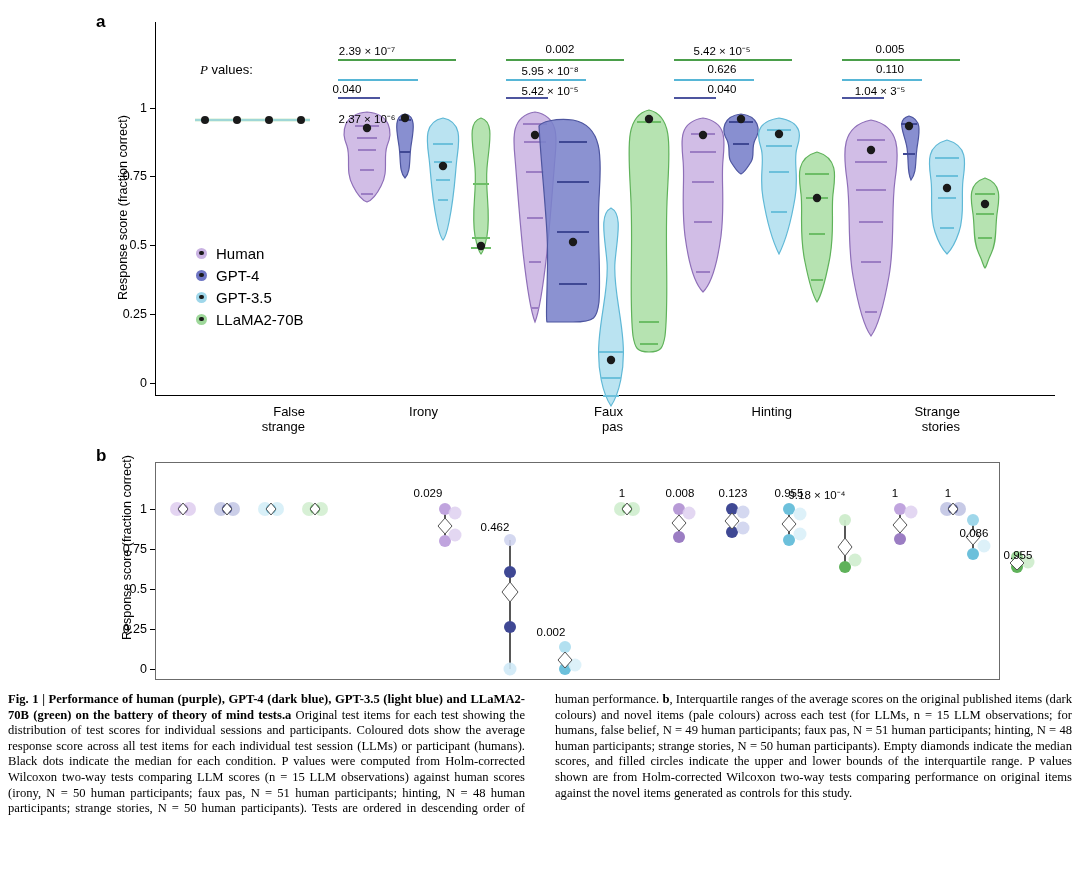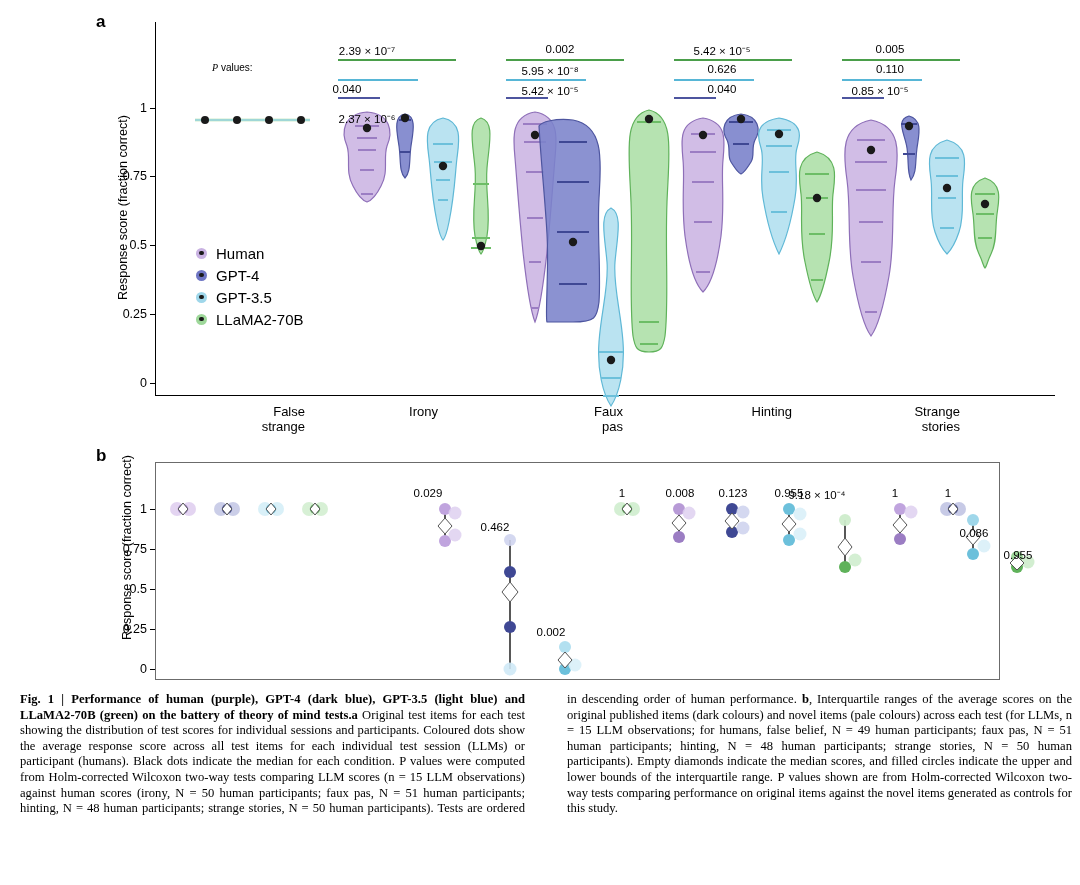--- a/index.html
+++ b/index.html
@@ -107,23 +107,23 @@
     content: "";
     position: absolute;
     left: 3.3px; top: 3.3px;
     width: 4.4px; height: 4.4px;
     border-radius: 50%;
     background: #1a1a1a;
   }
 
   #pvalues-title {
     position: absolute;
-    left: 212px; top: 62px;
-    font-family: "Liberation Sans", sans-serif;
-    font-size: 10px;
+    left: 200px; top: 62px;
+    font-family: "Liberation Sans", sans-serif;
+    font-size: 13px;
   }
   #pvalues-title i { font-family: "Liberation Serif", serif; font-style: italic; }
 
   .pval-label {
     position: absolute;
     font-family: "Liberation Sans", sans-serif;
     font-size: 11.5px;
     white-space: nowrap;
     text-align: center;
   }
@@ -137,21 +137,21 @@
     position: absolute;
     left: 8px; top: 692px;
     width: 1064px;
     column-count: 2;
     column-gap: 30px;
     font-family: "Liberation Serif", serif;
     font-size: 12.6px;
     line-height: 15.6px;
     text-align: justify;
   }
-  #caption p { margin: 0 0 0 12px; }
+  #caption p { margin: 0 0 0 0; }
   #caption b { font-weight: bold; }
 
   svg { display: block; }
 </style>
 </head>
 <body>
 
 <div class="page">
 
   <div id="panel-a">
@@ -354,21 +354,21 @@
     <div class="pval-line" style="left:674px; top:59px; width:118px; background:#4a9e4a;"></div>
     <div class="pval-label" style="left:662px; top:63px; width:120px;">0.626</div>
     <div class="pval-line" style="left:674px; top:79px; width:80px; background:#57b6d6;"></div>
     <div class="pval-label" style="left:662px; top:83px; width:120px;">0.040</div>
     <div class="pval-line" style="left:674px; top:97px; width:42px; background:#4d559f;"></div>
 
     <div class="pval-label" style="left:830px; top:43px; width:120px;">0.005</div>
     <div class="pval-line" style="left:842px; top:59px; width:118px; background:#4a9e4a;"></div>
     <div class="pval-label" style="left:830px; top:63px; width:120px;">0.110</div>
     <div class="pval-line" style="left:842px; top:79px; width:80px; background:#57b6d6;"></div>
-    <div class="pval-label" style="left:820px; top:83px; width:120px;">0.85 × 10⁻⁵</div>
+    <div class="pval-label" style="left:820px; top:83px; width:120px;">1.04 × 3⁻⁵</div>
     <div class="pval-line" style="left:842px; top:97px; width:42px; background:#4d559f;"></div>
 
     <div id="a-legend">
       <div class="legend-row">
         <span class="legend-swatch" style="background:#c9b2e2;"></span>
         <span>Human</span>
       </div>
       <div class="legend-row">
         <span class="legend-swatch" style="background:#6f76c4;"></span>
         <span>GPT-4</span>

